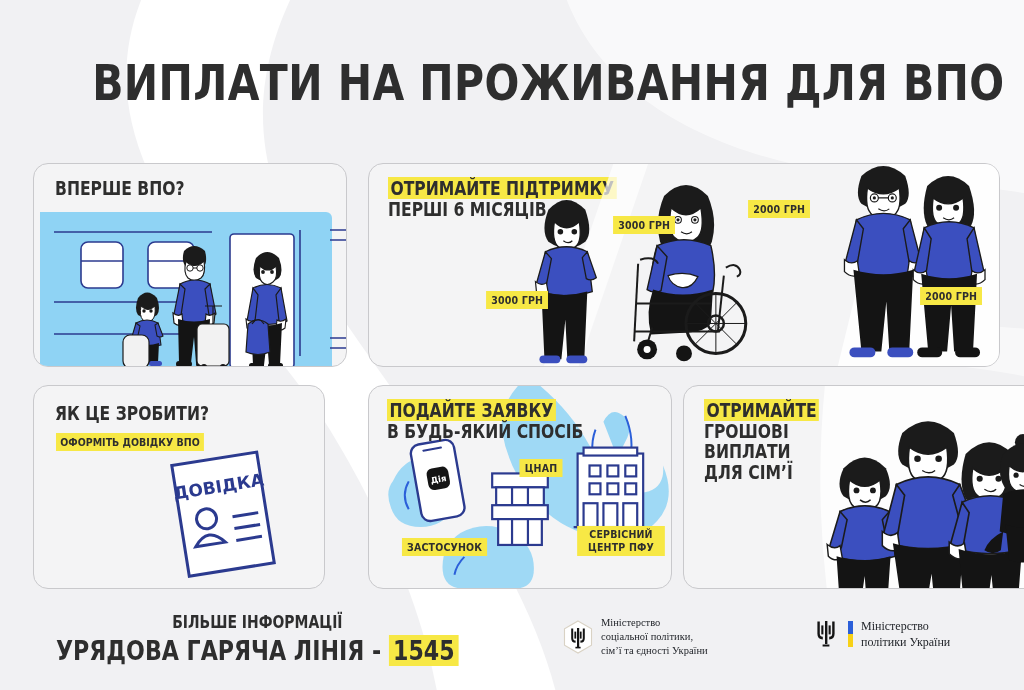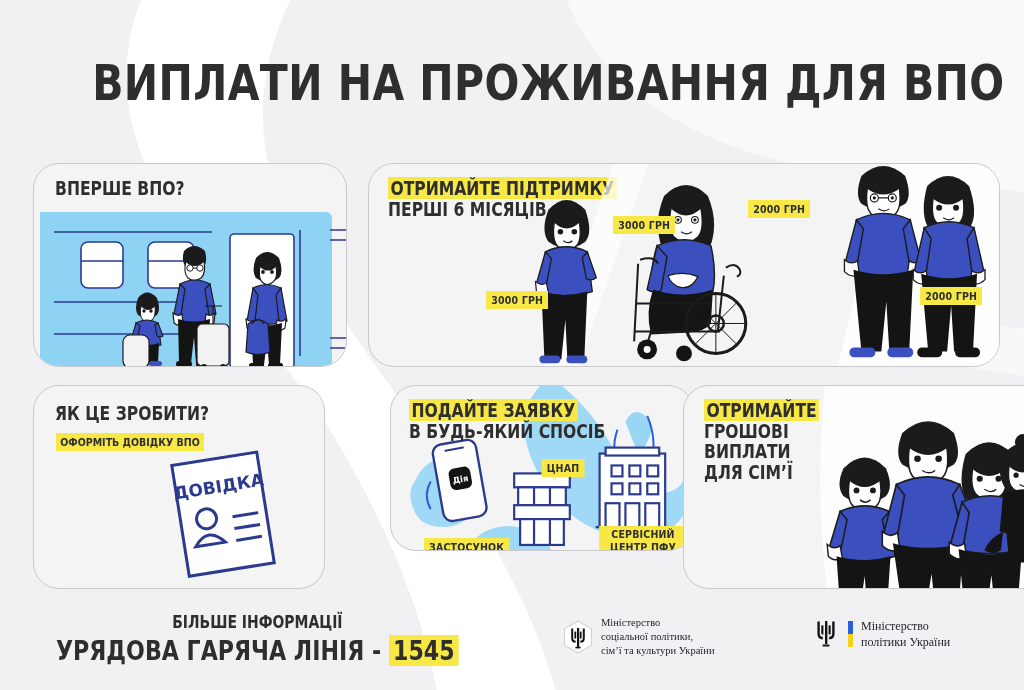--- a/index.html
+++ b/index.html
@@ -29,21 +29,21 @@
     color: #2e2e2e;
     transform: scaleX(0.82);
     white-space: nowrap;
   }
 
   
   .card {
     position: absolute;
     background: #f4f4f5;
     border: 1px solid #c9c9cc;
-    border-radius: 26px;
+    border-radius: 15px;
     overflow: hidden;
   }
 
   .card-heading {
     font-family: "DejaVu Sans", sans-serif;
     font-weight: 700;
     color: #2e2e2e;
     transform: scaleX(0.82);
     transform-origin: left center;
     white-space: nowrap;
@@ -85,21 +85,21 @@
   #card-howto .sub-badge {
     position: absolute; left: 22px; top: 47px;
     background: #f7e845; color: #2e2e2e;
     font-family: "DejaVu Sans", sans-serif; font-weight: 700;
     font-size: 11px; padding: 3px 5px 2px;
     transform: scaleX(0.86); transform-origin: left center;
     white-space: nowrap;
   }
 
   
-  #card-apply { left: 368px; top: 385px; width: 304px; height: 166px; margin-left: 22px; }
+  #card-apply { left: 368px; top: 385px; width: 304px; height: 204px; }
   #card-apply .card-heading { position: absolute; left: 18px; top: 14px; font-size: 19px; z-index: 4; }
 
   
   #card-receive { left: 683px; top: 385px; width: 374px; height: 204px; }
   #card-receive .card-heading { position: absolute; left: 20px; top: 14px; font-size: 19px; z-index: 4; }
 
   
   .footer-info { position: absolute; left: 56px; top: 612px; text-align: center; }
   .footer-line1 {
     font-family: "DejaVu Sans", sans-serif; font-weight: 700;
@@ -493,21 +493,21 @@
       <path d="M8.2 8.6 l2 0 l0 9.4 q0 2.6 2.4 2.6 l0 2.2 q-4.4 0 -4.4 -4.6 Z"></path>
       <path d="M21.8 8.6 l-2 0 l0 9.4 q0 2.6 -2.4 2.6 l0 2.2 q4.4 0 4.4 -4.6 Z"></path>
       <path d="M11.4 11.6 l1.8 0 l0 7 l-1.8 0 Z"></path>
       <path d="M16.8 11.6 l1.8 0 l0 7 l-1.8 0 Z"></path>
       <path d="M12.4 26.8 h5.2 v1.6 h-5.2 Z"></path>
     </g>
   </svg>
   <div class="logo-text">
     <div>Міністерство</div>
     <div>соціальної політики,</div>
-    <div>сім’ї та культури України</div>
+    <div>сім’ї та єдності України</div>
   </div>
 </div>
 
 <div class="logo" id="logo-culture">
   <svg width="28" height="32" viewBox="0 0 28 32" xmlns="http://www.w3.org/2000/svg">
     <g fill="#141414">
       <rect x="13" y="3" width="2.4" height="23"></rect>
       <path d="M5.4 3.6 l2.4 0 l0 12 q0 3.2 3 3.2 l0 2.6 q-5.4 0 -5.4 -5.6 Z"></path>
       <path d="M22.6 3.6 l-2.4 0 l0 12 q0 3.2 -3 3.2 l0 2.6 q5.4 0 5.4 -5.6 Z"></path>
       <path d="M9.3 7.4 l2.1 0 l0 9 l-2.1 0 Z"></path>

